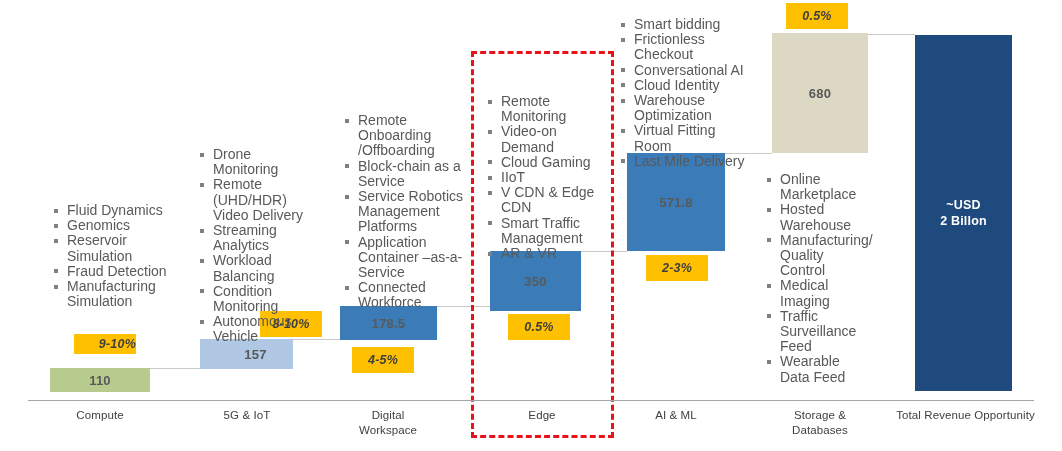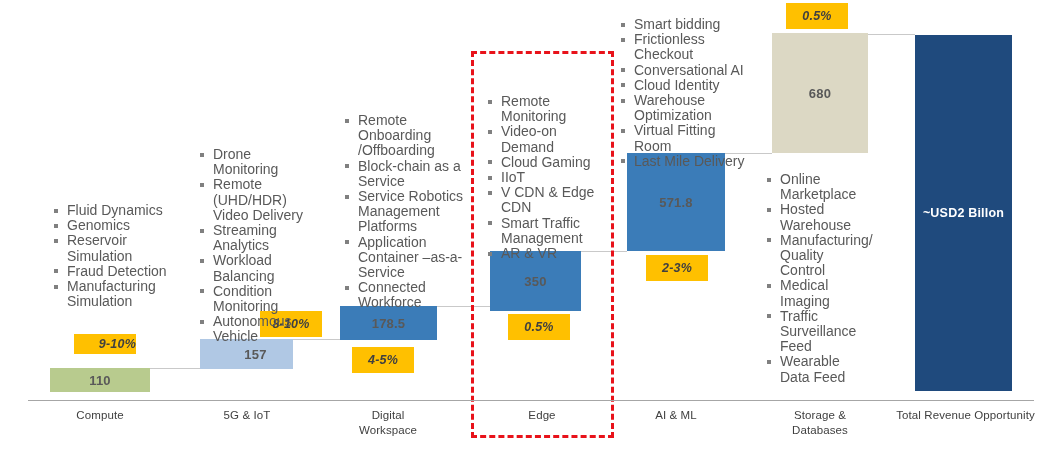--- a/index.html
+++ b/index.html
@@ -44,21 +44,21 @@
     font-size: 13px;
     font-weight: bold;
     color: #595959;
     letter-spacing: .2px;
   }
   .bar.total {
     color: #ffffff;
     font-size: 12.5px;
     line-height: 16px;
     text-align: center;
-    flex-direction: row;
+    flex-direction: column;
   }
 
   
   .connector {
     position: absolute;
     height: 1px;
     background: #c9c9c9;
   }
 
   

